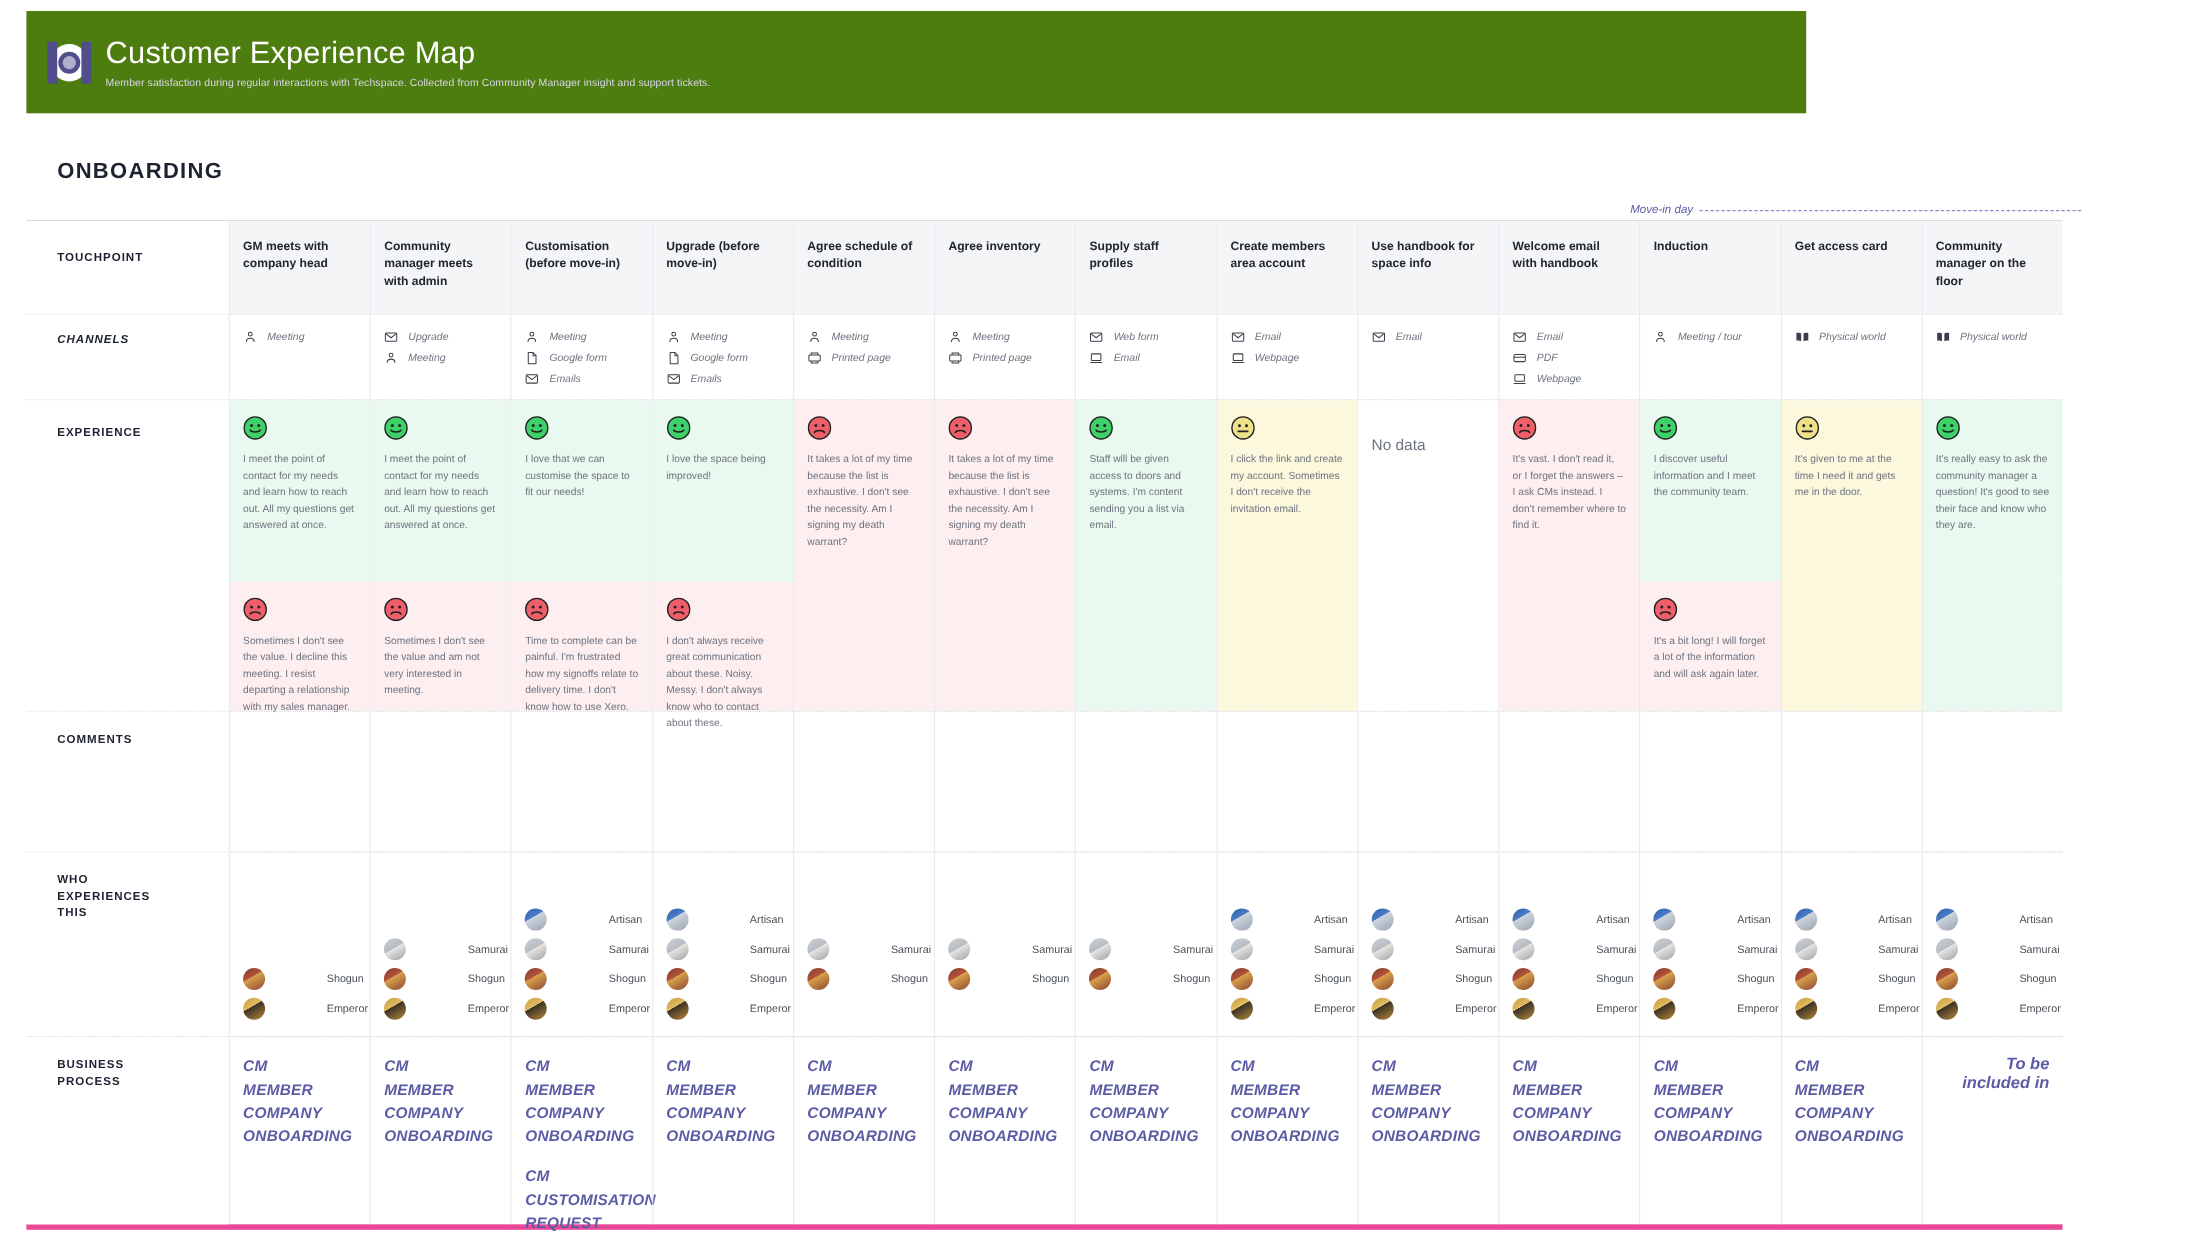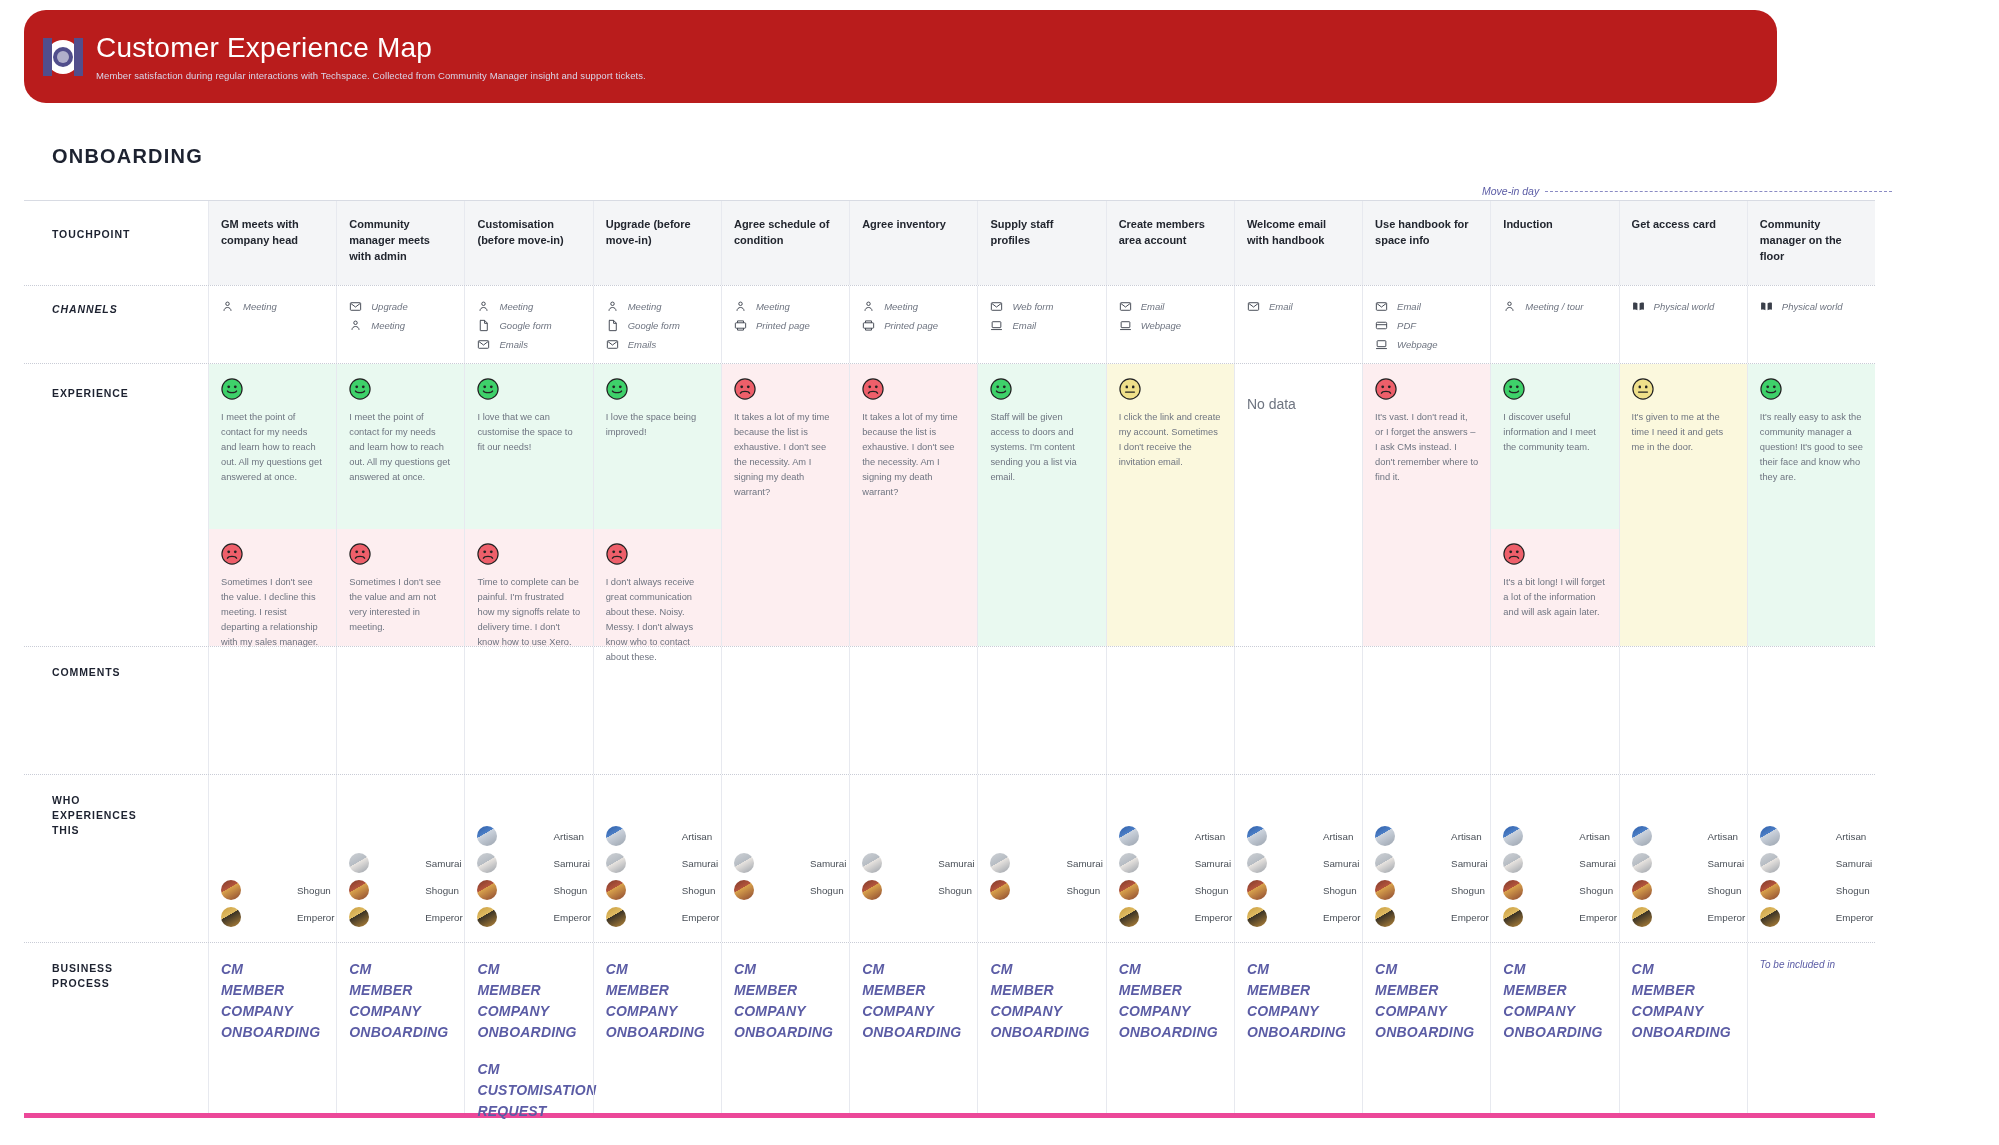--- a/index.html
+++ b/index.html
@@ -10,25 +10,24 @@
     font-family: "Liberation Sans", sans-serif;
     color: #2b2f3a;
     overflow: hidden;
   }
   .page { position: relative; width: 1999px; height: 1145px; background:#fff; }
 
   
   .header {
     position: absolute;
     left: 24px; top: 10px;
-    width: 1753px; height: 93px;
-    background: #b91c1c;
+    width: 1618px; height: 93px;
+    background: #4d7c0f;
     display: flex; align-items: center;
     padding-left: 22px;
-    border-radius: 22px;
   }
   .logo {
     width: 34px; height: 34px;
     position: relative;
     flex: 0 0 34px;
     margin-right: 16px;
   }
   .logo .ring {
     position:absolute; inset:0;
     border-radius:50%;
@@ -219,21 +218,21 @@
     font-style: italic;
     font-weight: bold;
     color:#5b5ca5;
     line-height:1.5;
     margin-bottom: 16px;
     letter-spacing:.2px;
   }
   .bp .bp-tag { display:block; }
   .bp .bp-name { display:block; }
   .bp-plain {
-    font-size: 10px; font-style: italic; color:#5b5ca5; font-weight:400;
+    font-size: 15px; font-style: italic; color:#5b5ca5; font-weight:700;text-align:right;
   }
   .grid-top { border-top: 1px solid #d8dbe3; }
 </style>
 </head>
 <body>
 
 <div class="page">
 
   <div class="header">
     <div class="logo">
@@ -278,24 +277,24 @@
         <div class="col">
           <div>Agree inventory</div>
         </div>
         <div class="col">
           <div>Supply staff profiles</div>
         </div>
         <div class="col">
           <div>Create members area account</div>
         </div>
         <div class="col">
+          <div>Use handbook for space info</div>
+        </div>
+        <div class="col">
           <div>Welcome email with handbook</div>
-        </div>
-        <div class="col">
-          <div>Use handbook for space info</div>
         </div>
         <div class="col">
           <div>Induction</div>
         </div>
         <div class="col">
           <div>Get access card</div>
         </div>
         <div class="col">
           <div>Community manager on the floor</div>
         </div>

